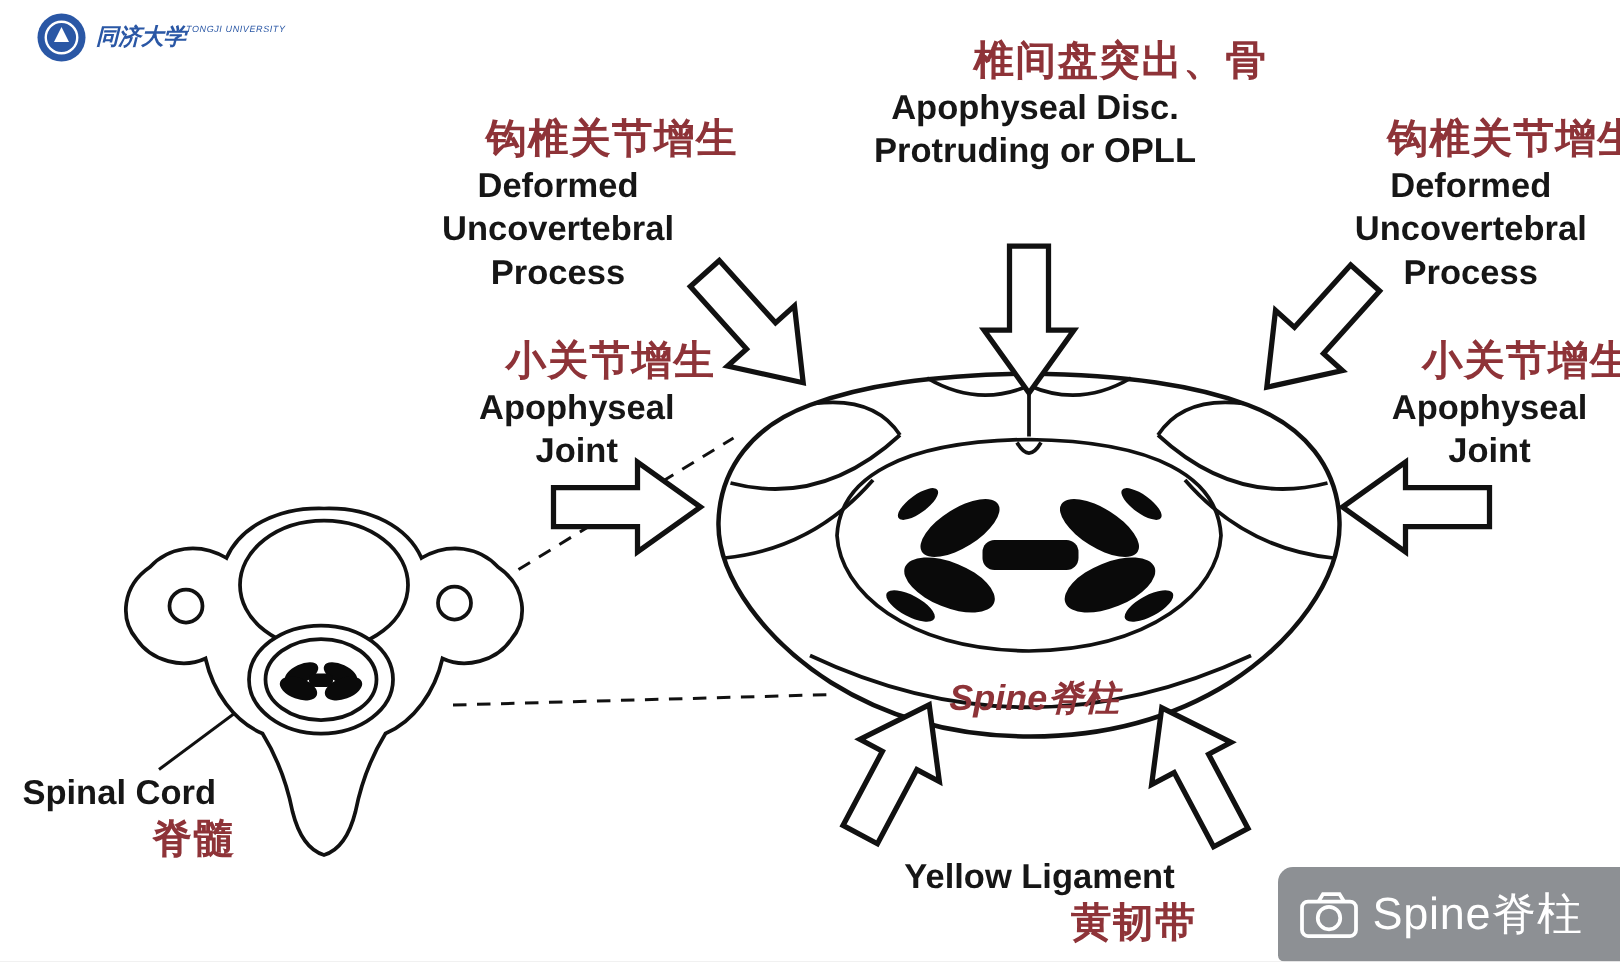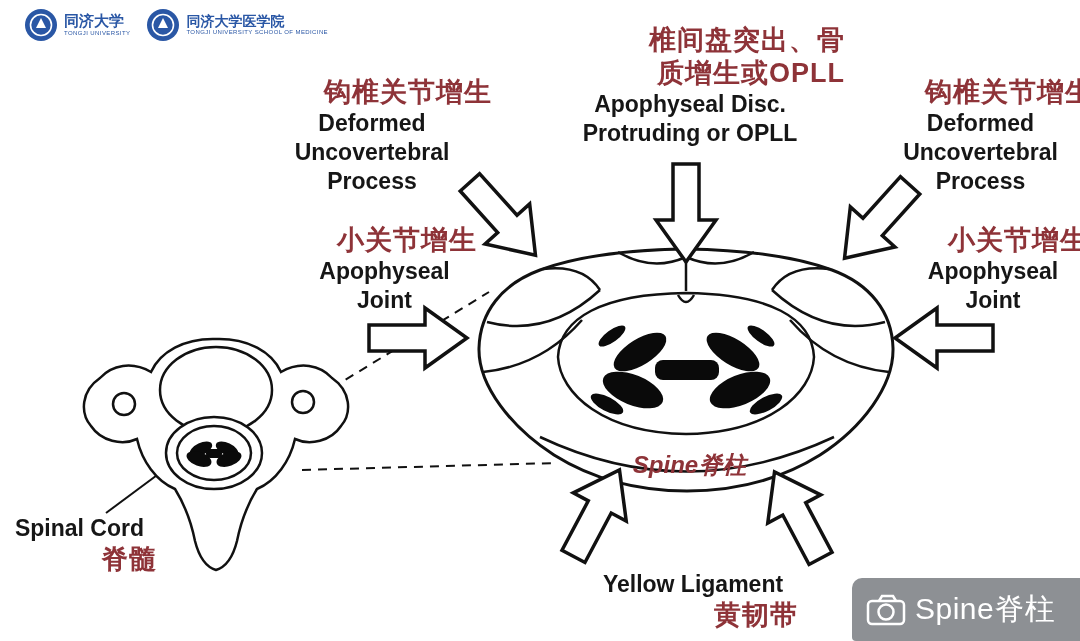--- a/index.html
+++ b/index.html
@@ -12,21 +12,21 @@
   .lbl { position:absolute; text-align:center; z-index:3; }
   .cn-lg { font-size:27px; font-weight:700; color:#8e3338; line-height:33px; letter-spacing:1px;text-align:right; }
   .en-lg { font-size:23px; font-weight:600; color:#161616; line-height:29px; }
   .spine-inline {
     position:absolute; left:612px; top:449px; width:155px; z-index:3;
     text-align:center; font-size:24px; font-weight:700; font-style:italic; color:#8e3338;
   }
   
   .logos { position:absolute; left:24px; top:8px; display:flex; gap:16px; z-index:3; }
   .logo { display:flex; align-items:center; gap:6px; }
-  .logo-text { display:flex; flex-direction:column; line-height:1.1; }
+  .logo-text { display:flex; flex-direction:row; line-height:1.1;font-style:italic; }
   .logo-cn { color:#2a57a5; font-weight:700; font-size:15px; }
   .logo-cn.small { font-size:14px; }
   .logo-en { color:#2a57a5; font-size:6px; letter-spacing:.4px; }
   
   .watermark {
     position:absolute; left:852px; top:578px; width:228px; height:63px;
     background:#8d9094; border-top-left-radius:10px; border-bottom-left-radius:4px;
     display:flex; align-items:center; gap:9px; padding-left:14px; z-index:4;
   }
   .watermark-text { color:#ffffff; font-size:30px; font-weight:400; letter-spacing:.5px; }
@@ -138,36 +138,24 @@
       <svg width="34" height="34" viewBox="0 0 34 34">
         <circle cx="17" cy="17" r="16" fill="#2a57a5"></circle>
         <circle cx="17" cy="17" r="10.5" fill="none" stroke="#ffffff" stroke-width="1.6"></circle>
         <path d="M 12 20 L 17 10 L 22 20 Z" fill="#ffffff"></path>
       </svg>
       <div class="logo-text">
         <span class="logo-cn">同济大学</span>
         <span class="logo-en">TONGJI UNIVERSITY</span>
       </div>
     </div>
-    <div class="logo">
-      <svg width="34" height="34" viewBox="0 0 34 34">
-        <circle cx="17" cy="17" r="16" fill="#2a57a5"></circle>
-        <circle cx="17" cy="17" r="10.5" fill="none" stroke="#ffffff" stroke-width="1.6"></circle>
-        <path d="M 12 20 L 17 10 L 22 20 Z" fill="#ffffff"></path>
-      </svg>
-      <div class="logo-text">
-        <span class="logo-cn small">同济大学医学院</span>
-        <span class="logo-en">TONGJI UNIVERSITY SCHOOL OF MEDICINE</span>
-      </div>
-    </div>
   </div>
 
   <div class="lbl" style="left:535px; top:24px; width:310px;">
     <div class="cn-lg">椎间盘突出、骨</div>
-    <div class="cn-lg">质增生或OPLL</div>
     <div class="en-lg">Apophyseal Disc.</div>
     <div class="en-lg">Protruding or OPLL</div>
   </div>
 
   <div class="lbl" style="left:252px; top:76px; width:240px;">
     <div class="cn-lg">钩椎关节增生</div>
     <div class="en-lg">Deformed</div>
     <div class="en-lg">Uncovertebral</div>
     <div class="en-lg">Process</div>
   </div>

